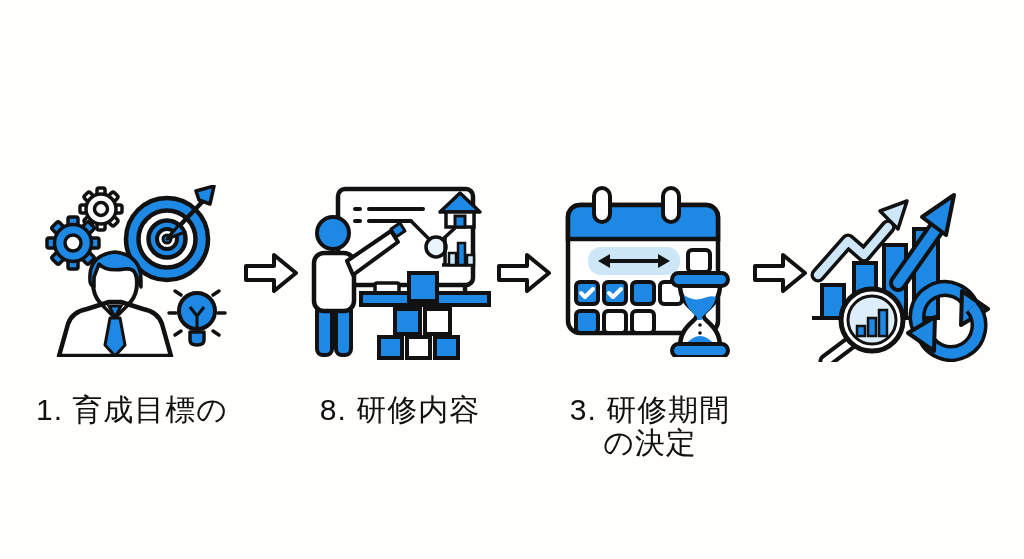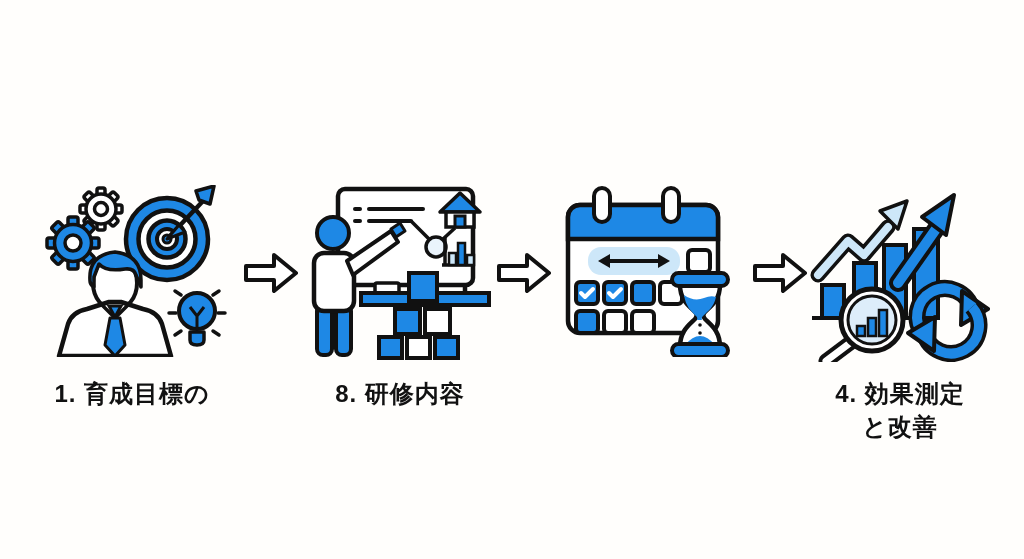--- a/index.html
+++ b/index.html
@@ -3,22 +3,22 @@
 <meta charset="utf-8">
 <style>
   html,body{margin:0;padding:0;background:#fff;}
   .canvas{
     position:relative;width:1024px;height:559px;background:#fffefc;overflow:hidden;
     font-family:"Liberation Sans",sans-serif;
   }
   .step{position:absolute;top:185px;width:200px;}
   .illus{display:block;margin:0 auto;}
   .step-label{
-    position:absolute;top:192px;left:50%;transform:translateX(-50%);
-    font-size:24px;font-weight:bold;text-align:center;line-height:33px;
+    position:absolute;top:208px;left:50%;transform:translateX(-50%);
+    font-size:30px;font-weight:normal;text-align:center;line-height:33px;
     color:#111;white-space:nowrap;letter-spacing:1px;
   }
   .arrow{position:absolute;top:250px;}
 </style>
 </head>
 <body>
 
 <div class="canvas">
 
   <div class="step" style="left:32px;">
@@ -185,20 +185,22 @@
         <path d="M120,100 h40 c0,15 -9,21 -15,27 c-2,2 -2,5 0,7 c6,6 15,12 15,28 h-40 c0,-16 9,-22 15,-28 c2,-2 2,-5 0,-7 c-6,-6 -15,-12 -15,-27 Z" fill="#fff" stroke="#111" stroke-width="4.5" stroke-linejoin="round"></path>
         <path d="M124,110 q10,7 20,3 q7,-3 12,-1 c-2,10 -8,14 -13,19 c-1.5,1.5 -1.5,3 -1,4 h-5 c0.5,-1 0.5,-2.5 -1,-4 c-5,-5 -10,-9 -12,-21 Z" fill="#1E88E5"></path>
         <path d="M125,160 q15,-18 30,0 Z" fill="#1E88E5"></path>
         <circle cx="140" cy="140" r="1.8" fill="#111"></circle>
         <circle cx="140" cy="148" r="1.8" fill="#111"></circle>
         <rect x="112" y="88" width="56" height="13" rx="6.5" fill="#1E88E5" stroke="#111" stroke-width="4"></rect>
         <rect x="112" y="159" width="56" height="13" rx="6.5" fill="#1E88E5" stroke="#111" stroke-width="4"></rect>
       </g>
     </svg>
     <div class="step-label">
+      <div>3. 研修期間</div>
+      <div>の決定</div>
     </div>
   </div>
 
   <svg class="arrow" style="left:752px;" width="56" height="46" viewBox="0 0 56 46">
     <polygon points="3,16 31,16 31,5 53,23 31,41 31,30 3,30" fill="#fff" stroke="#111" stroke-width="4" stroke-linejoin="round"></polygon>
   </svg>
 
   <div class="step" style="left:800px;">
     <svg class="illus" width="180" height="177" viewBox="0 0 180 177">
 
@@ -234,19 +236,15 @@
 
       <g>
         <path d="M114,150 A28,28 0 1 1 162,124" fill="none" stroke="#111" stroke-width="17"></path>
         <path d="M114,150 A28,28 0 1 1 162,124" fill="none" stroke="#1E88E5" stroke-width="10"></path>
         <polygon points="152,106 178,124 151,140" fill="#1E88E5" stroke="#111" stroke-width="4" stroke-linejoin="round"></polygon>
         <path d="M162,122 A28,28 0 1 1 114,148" fill="none" stroke="#111" stroke-width="17"></path>
         <path d="M162,122 A28,28 0 1 1 114,148" fill="none" stroke="#1E88E5" stroke-width="10"></path>
         <polygon points="124,166 98,148 125,132" fill="#1E88E5" stroke="#111" stroke-width="4" stroke-linejoin="round"></polygon>
       </g>
     </svg>
-    <div class="step-label">
-      <div>4. 効果測定</div>
-      <div>と改善</div>
-    </div>
   </div>
 
 </div>
 
 </body></html>

